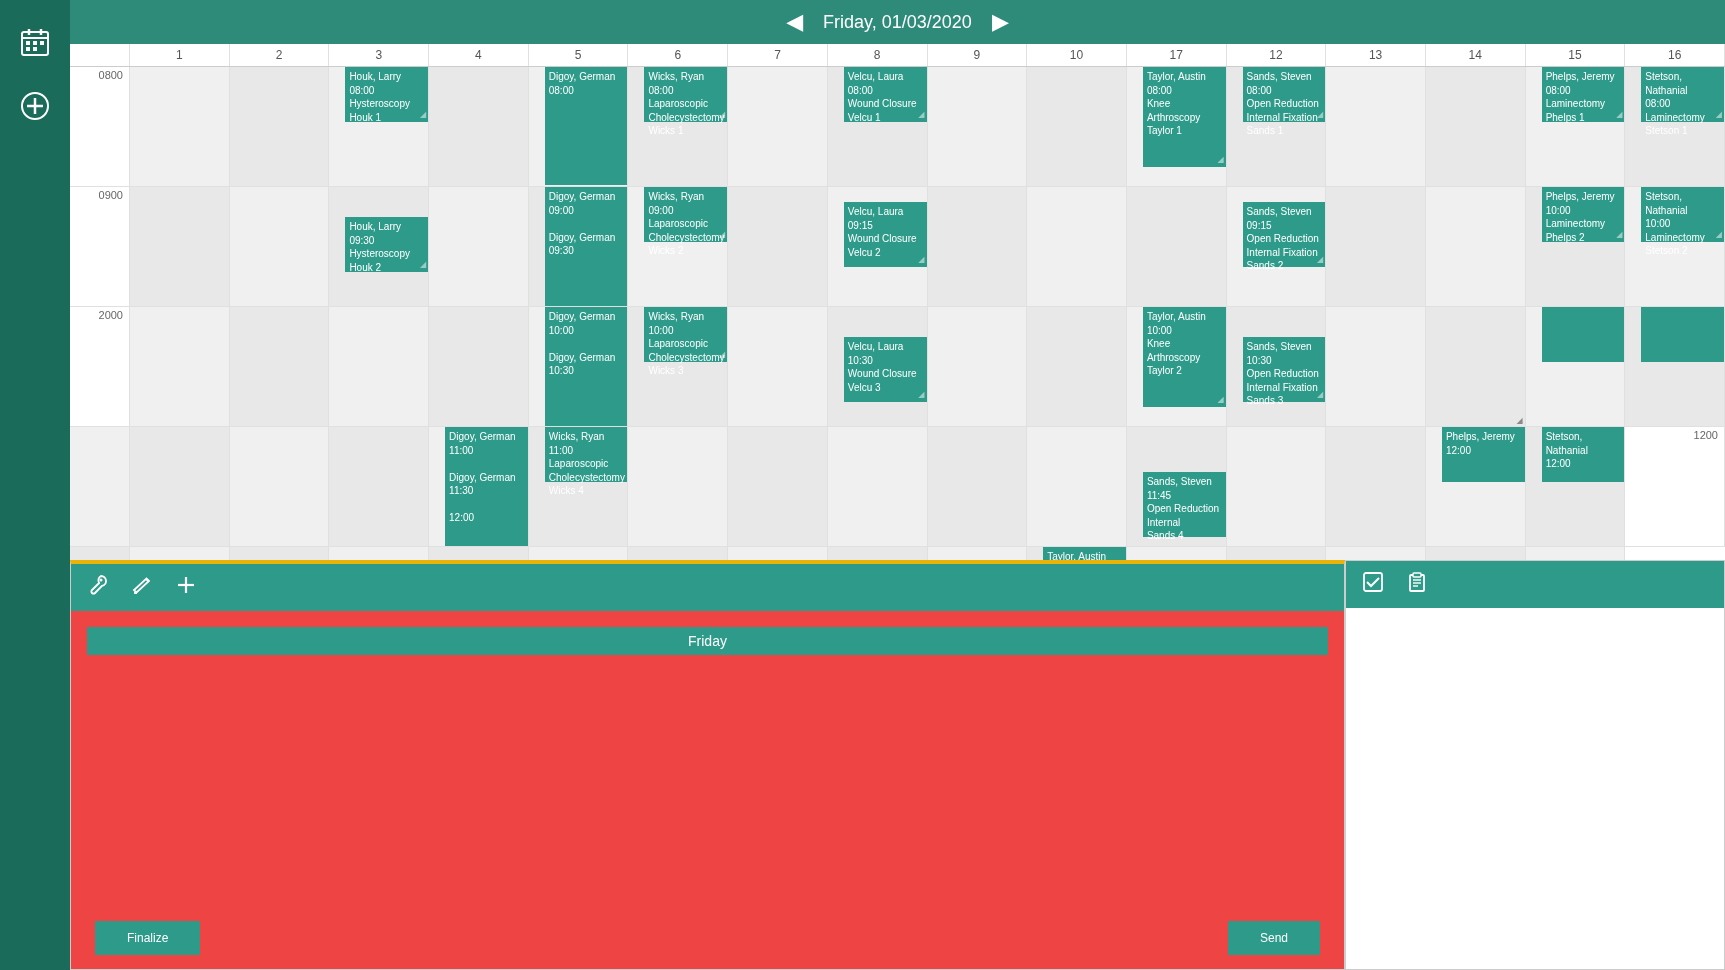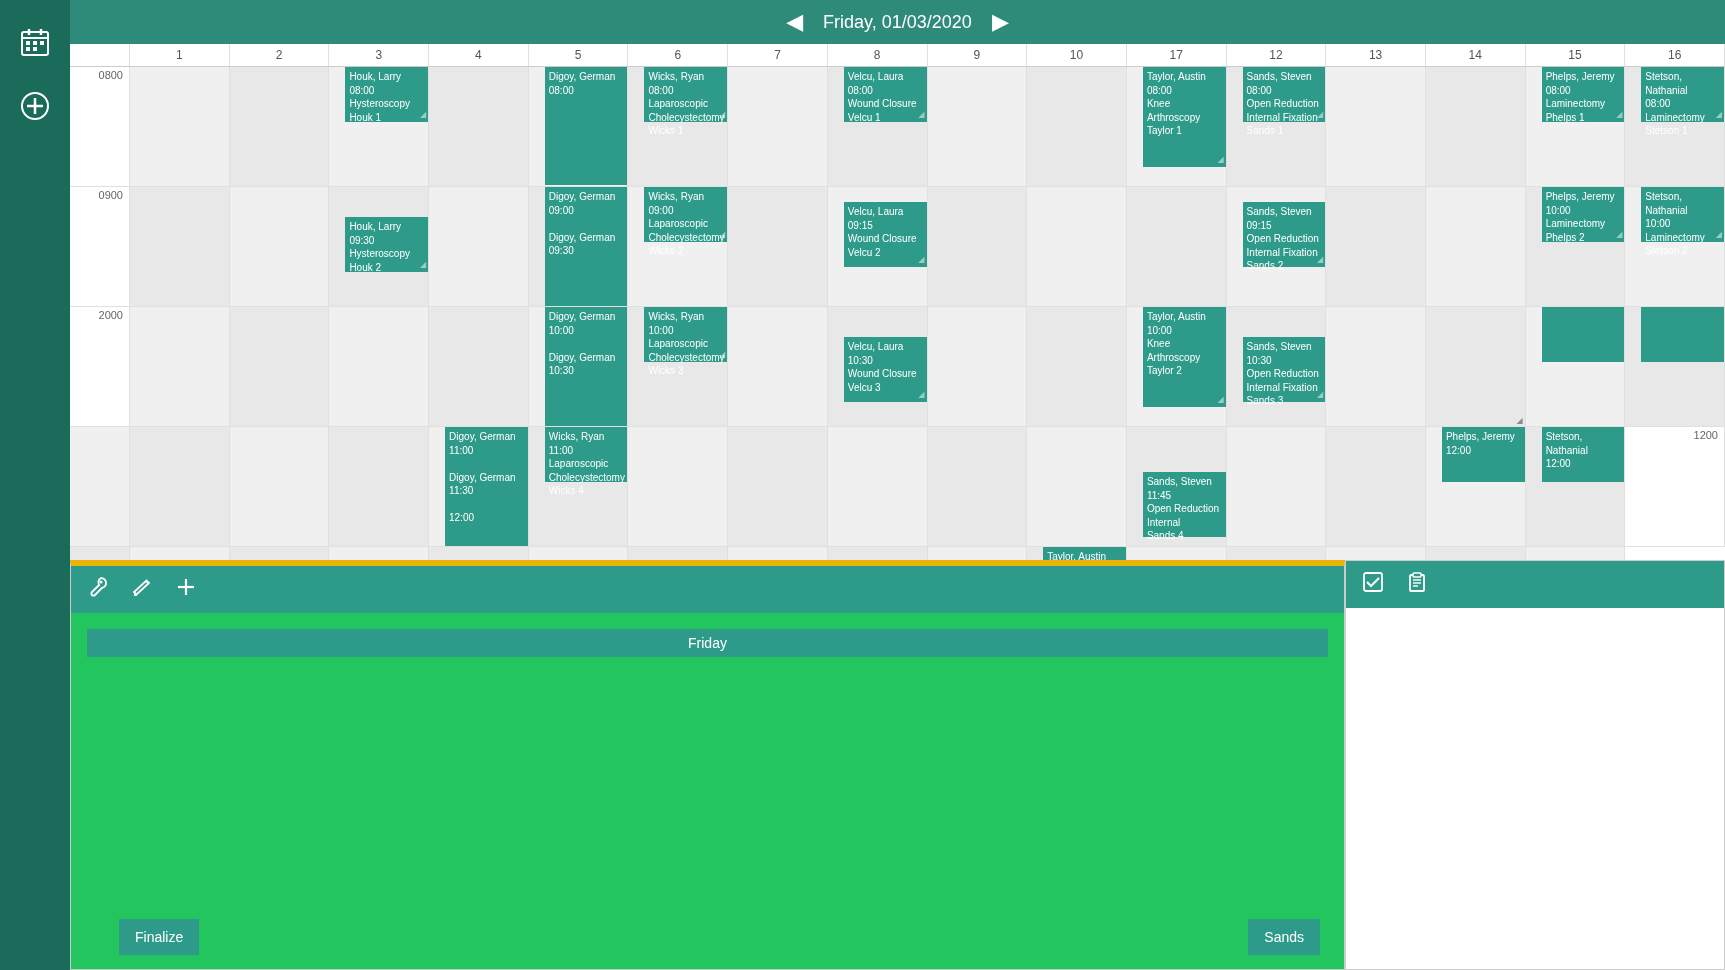--- a/index.html
+++ b/index.html
@@ -58,21 +58,21 @@
       flex: 1; padding: 16px; display: flex; flex-direction: column; gap: 10px;
     }
     .day-badge {
       background: #2e9b8a; color: white; padding: 6px 18px; font-size: 14px; cursor: pointer; border: none; font-weight: normal;
     }
 
     #bottom-actions {
       padding: 12px 16px; display: flex; justify-content: space-between; align-items: center; margin-top: auto;
     }
     .action-btn {
-      background: #2e9b8a; color: white; border: none; padding: 10px 16px; font-size: 14px; cursor: pointer; margin-left: 24px;
+      background: #2e9b8a; color: white; border: none; padding: 10px 32px; font-size: 12px; cursor: pointer;
     }
 
     #bottom-right {
       width: 390px; background: white; border: 1px solid #ccc; border-left: none; display: flex; flex-direction: column;
     }
     #right-toolbar {
       background: #2e9b8a; padding: 8px 12px; display: flex; align-items: center; gap: 16px;
     }
 
     .time-cell {
@@ -422,21 +422,21 @@
         <div class="grid-cell"></div>
         <div class="grid-cell"></div>
         <div class="grid-cell"></div>
 
       </div>
     </div>
   </div>
 
   <div id="bottom-panel" style="height:410px; display:flex; flex-direction:row;">
 
-    <div id="bottom-left" style="flex:1; background:#22c55e; display:flex; flex-direction:column; border-top:6px solid #eab308;">
+    <div id="bottom-left" style="flex:1; background:#ef4444; display:flex; flex-direction:column; border-top:4px solid #eab308;">
       <div id="bottom-toolbar" style="background:#2e9b8a; padding:8px 14px; display:flex; align-items:center; gap:18px;">
         <button class="toolbar-icon">
           <svg width="22" height="22" viewBox="0 0 22 22" fill="none">
             <path d="M14 2a5 5 0 0 1 1 9.9L8 19a2 2 0 1 1-3-3l7.1-7A5 5 0 0 1 14 2z" stroke="white" stroke-width="1.8" fill="none"></path>
             <circle cx="14" cy="6" r="1.5" fill="white"></circle>
           </svg>
         </button>
         <button class="toolbar-icon">
           <svg width="22" height="22" viewBox="0 0 22 22" fill="none">
             <path d="M3 16l2.5 2.5L18 7 15.5 4.5 3 16z" stroke="white" stroke-width="1.8" fill="none"></path>
@@ -449,21 +449,21 @@
             <line x1="11" y1="3" x2="11" y2="19" stroke="white" stroke-width="2.2"></line>
             <line x1="3" y1="11" x2="19" y2="11" stroke="white" stroke-width="2.2"></line>
           </svg>
         </button>
       </div>
       <div id="bottom-content" style="flex:1; padding:16px;">
         <button class="day-badge">Friday</button>
       </div>
       <div id="bottom-actions" style="padding:14px 24px; display:flex; justify-content:space-between; align-items:center;">
         <button class="action-btn">Finalize</button>
-        <button class="action-btn">Sands</button>
+        <button class="action-btn">Send</button>
       </div>
     </div>
 
     <div id="bottom-right" style="width:380px; background:white; border-top:1px solid #ccc; border-left:1px solid #ccc; display:flex; flex-direction:column;">
       <div id="right-toolbar" style="background:#2e9b8a; padding:8px 14px; display:flex; align-items:center; gap:18px;">
         <button class="toolbar-icon">
           <svg width="22" height="22" viewBox="0 0 22 22" fill="none">
             <rect x="2" y="2" width="18" height="18" rx="2" stroke="white" stroke-width="1.8"></rect>
             <polyline points="5,11 9,15 17,7" stroke="white" stroke-width="2" fill="none"></polyline>
           </svg>

